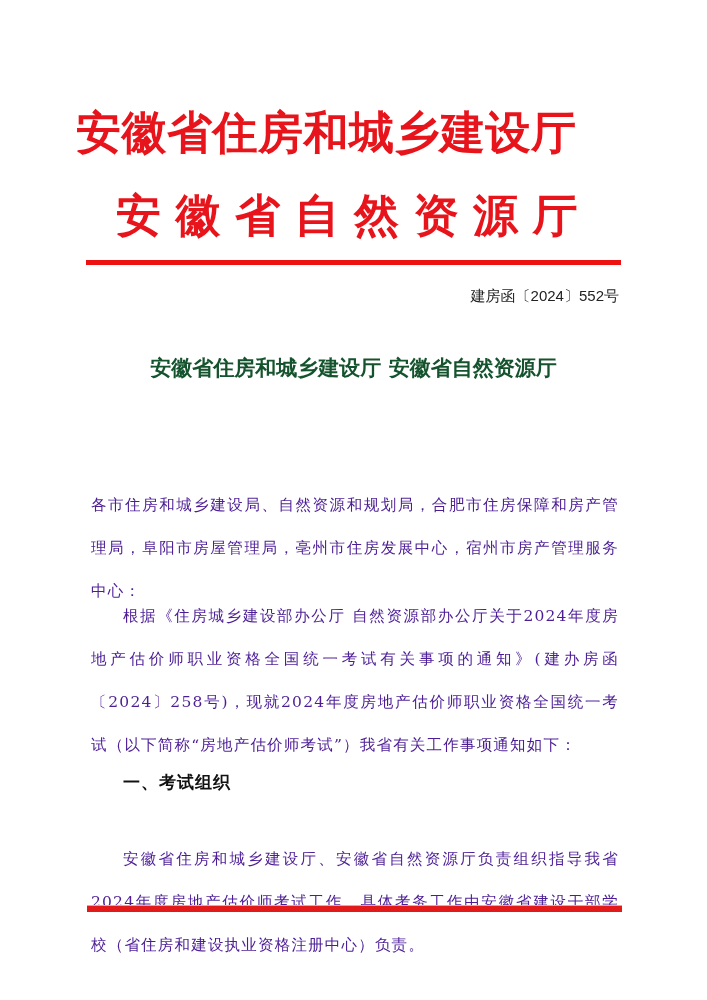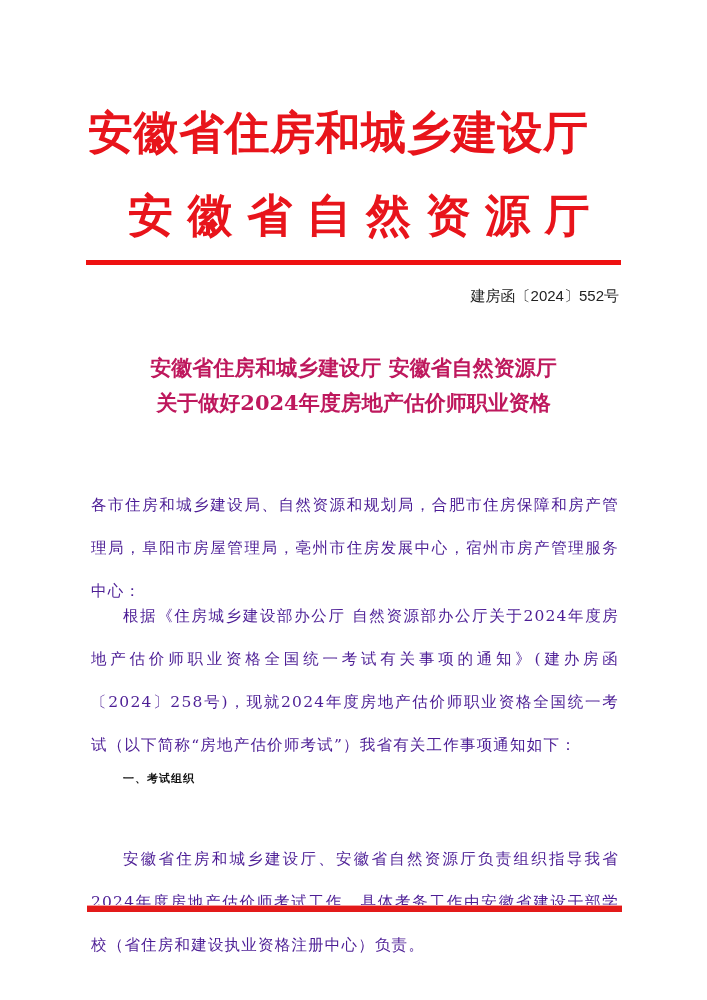--- a/index.html
+++ b/index.html
@@ -1,48 +1,47 @@
 <!DOCTYPE html>
 <html><head>
   <meta charset="utf-8">
   <style>
     html, body { margin: 0; padding: 0; background: #ffffff; }
     body { width: 707px; height: 1000px; position: relative; overflow: hidden;
            font-family: "DejaVu Serif", "Liberation Serif", serif; color: #222; }
-    .header-line { position: absolute; left: 88px; width: 534px; color: #e8141b;
+    .header-line { position: absolute; left: 76px; width: 534px; color: #e8141b;
                    font-family: "DejaVu Serif", serif; font-weight: bold; white-space: nowrap; }
     #hl1 { top: 103px; font-size: 45px; letter-spacing: 0.5px; }
     #hl2 { top: 186px; font-size: 45px; letter-spacing: 14.5px; margin-left: 40px; }
     .rule-top { position: absolute; left: 86px; top: 260px; width: 535px; height: 5px; background: #ee1111; }
     .docno { position: absolute; right: 88px; top: 287px; font-size: 15px; color: #222;
              font-family: Liberation Sans, sans-serif; }
     .title { position: absolute; left: 86px; width: 535px; top: 350px; text-align: center;
-             font-weight: bold; font-size: 21px; line-height: 35px; color: #be185d; }
+             font-weight: bold; font-size: 21px; line-height: 35px; color: #14532d; }
     .body { position: absolute; left: 91px; width: 528px; font-size: 15.5px; line-height: 43px;
             letter-spacing: 1.2px; color: #4c1d95; text-align: justify; }
     #p0 { top: 484px; }
     #p1 { top: 595px; text-indent: 32px; }
-    #h1 { position: absolute; left: 123px; top: 771px; font-size: 11px; font-weight: bold;
+    #h1 { position: absolute; left: 123px; top: 771px; font-size: 17px; font-weight: bold;
           font-family: "DejaVu Sans", sans-serif; letter-spacing: 1px; color: #111; }
     #p2 { top: 838px; text-indent: 32px; }
     .rule-bottom { position: absolute; left: 87px; top: 905px; width: 535px; height: 6px;
                    background: #e31a1a; border-top: 1px solid #f5a0a0; }
   </style>
 </head>
 <body>
 
 <div id="hl1" class="header-line">安徽省住房和城乡建设厅</div>
 <div id="hl2" class="header-line">安徽省自然资源厅</div>
 <div class="rule-top"></div>
 
 <div class="docno">建房函〔2024〕552号</div>
 
 <div class="title">
   <div>安徽省住房和城乡建设厅 安徽省自然资源厅</div>
-  <div>关于做好2024年度房地产估价师职业资格</div>
 </div>
 
 <div id="p0" class="body">各市住房和城乡建设局、自然资源和规划局，合肥市住房保障和房产管理局，阜阳市房屋管理局，亳州市住房发展中心，宿州市房产管理服务中心：</div>
 <div id="p1" class="body">根据《住房城乡建设部办公厅 自然资源部办公厅关于2024年度房地产估价师职业资格全国统一考试有关事项的通知》(建办房函〔2024〕258号)，现就2024年度房地产估价师职业资格全国统一考试（以下简称“房地产估价师考试”）我省有关工作事项通知如下：</div>
 <div id="h1">一、考试组织</div>
 <div id="p2" class="body">安徽省住房和城乡建设厅、安徽省自然资源厅负责组织指导我省2024年度房地产估价师考试工作，具体考务工作由安徽省建设干部学校（省住房和建设执业资格注册中心）负责。</div>
 
 <div class="rule-bottom"></div>
 
 </body></html>

